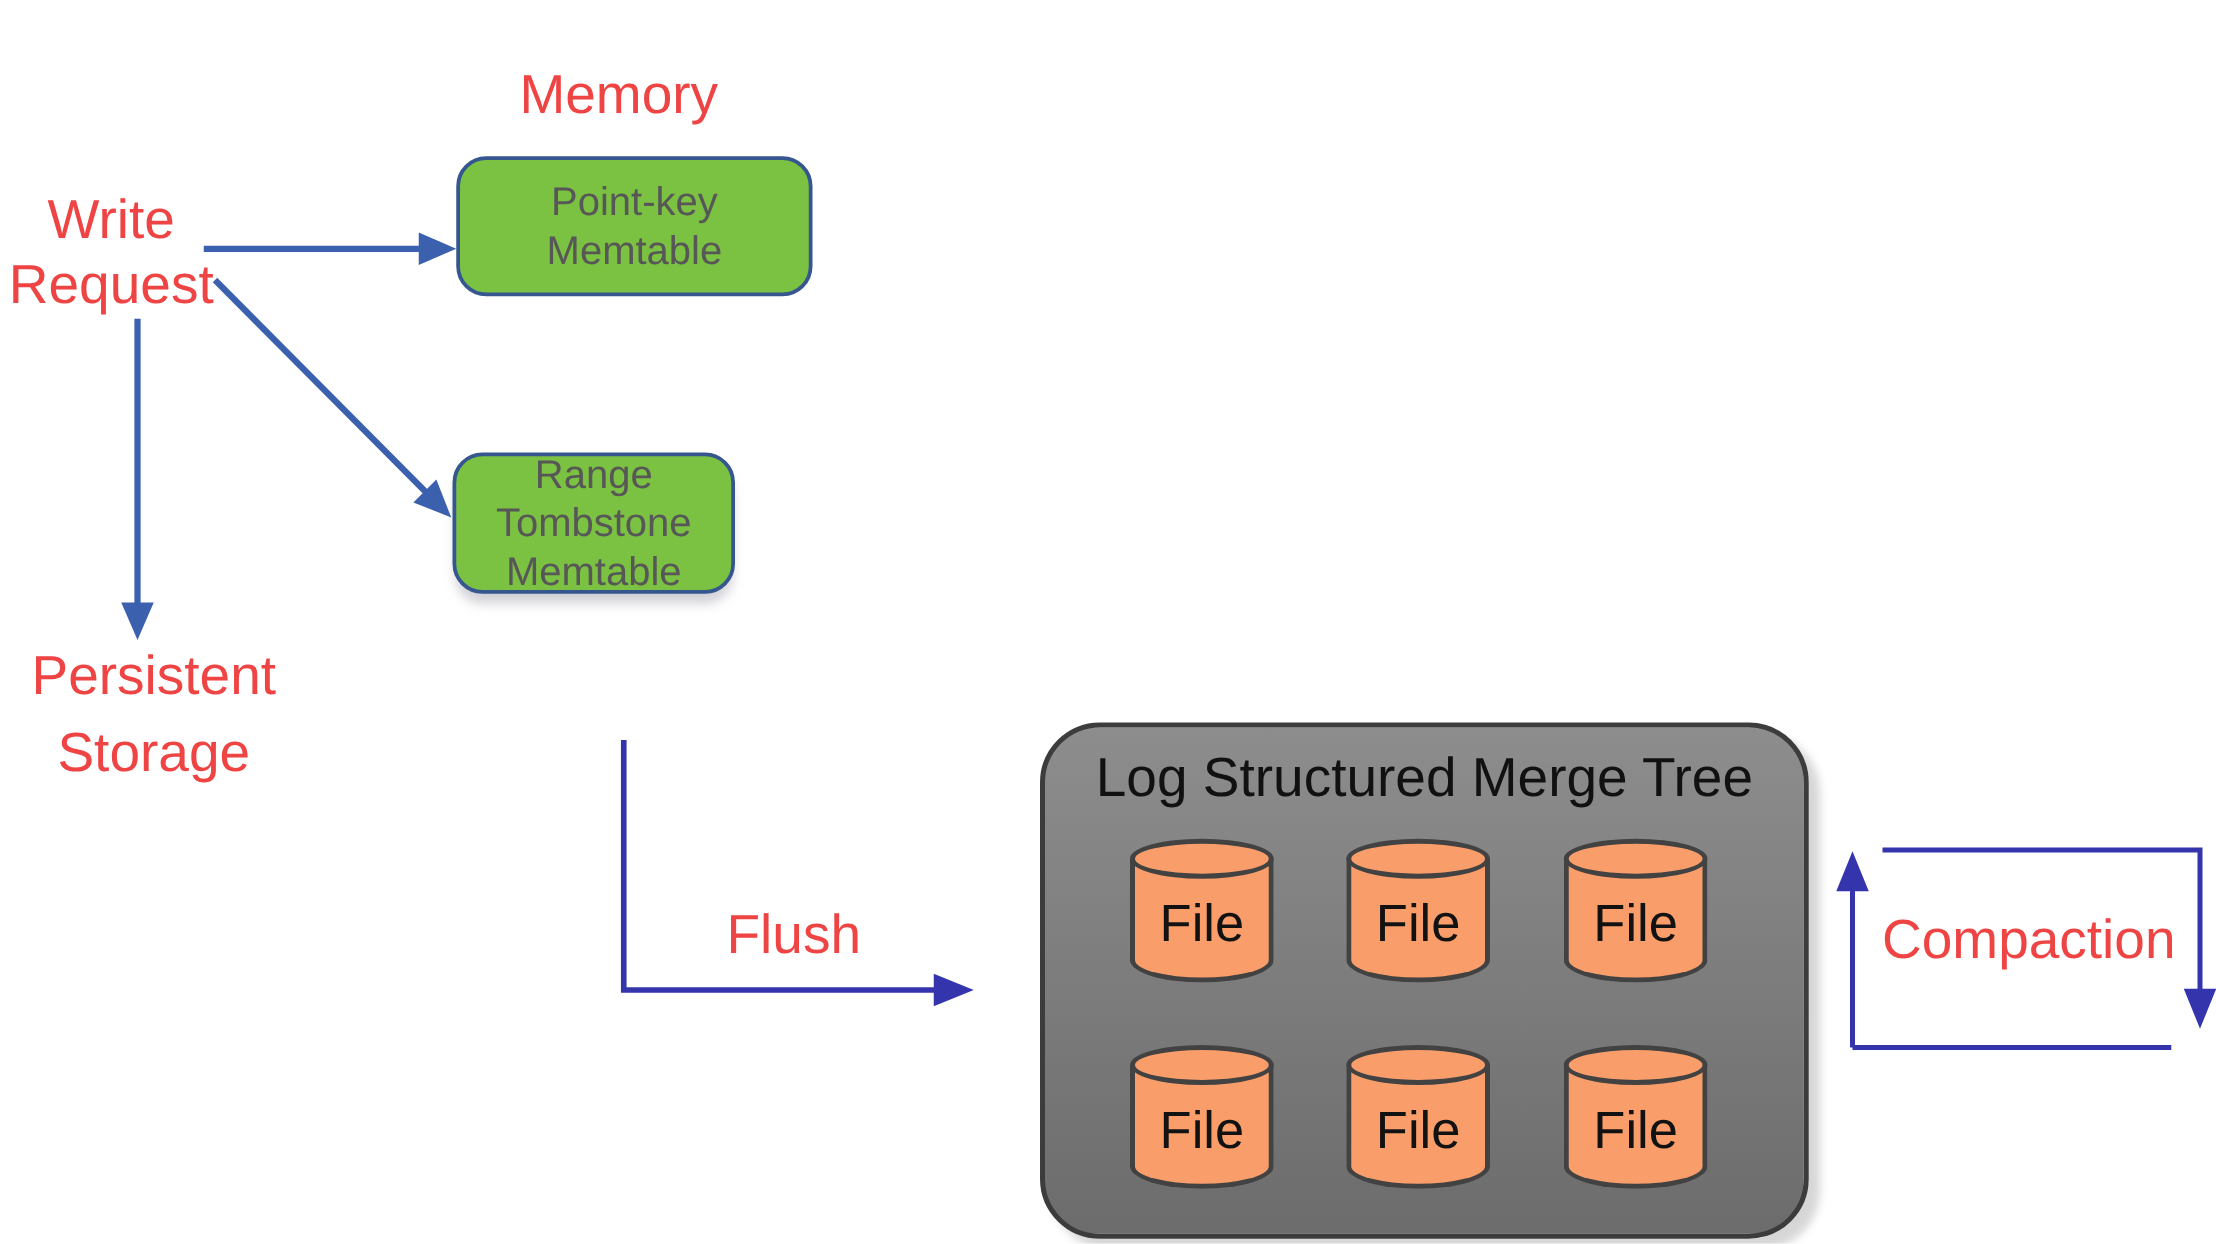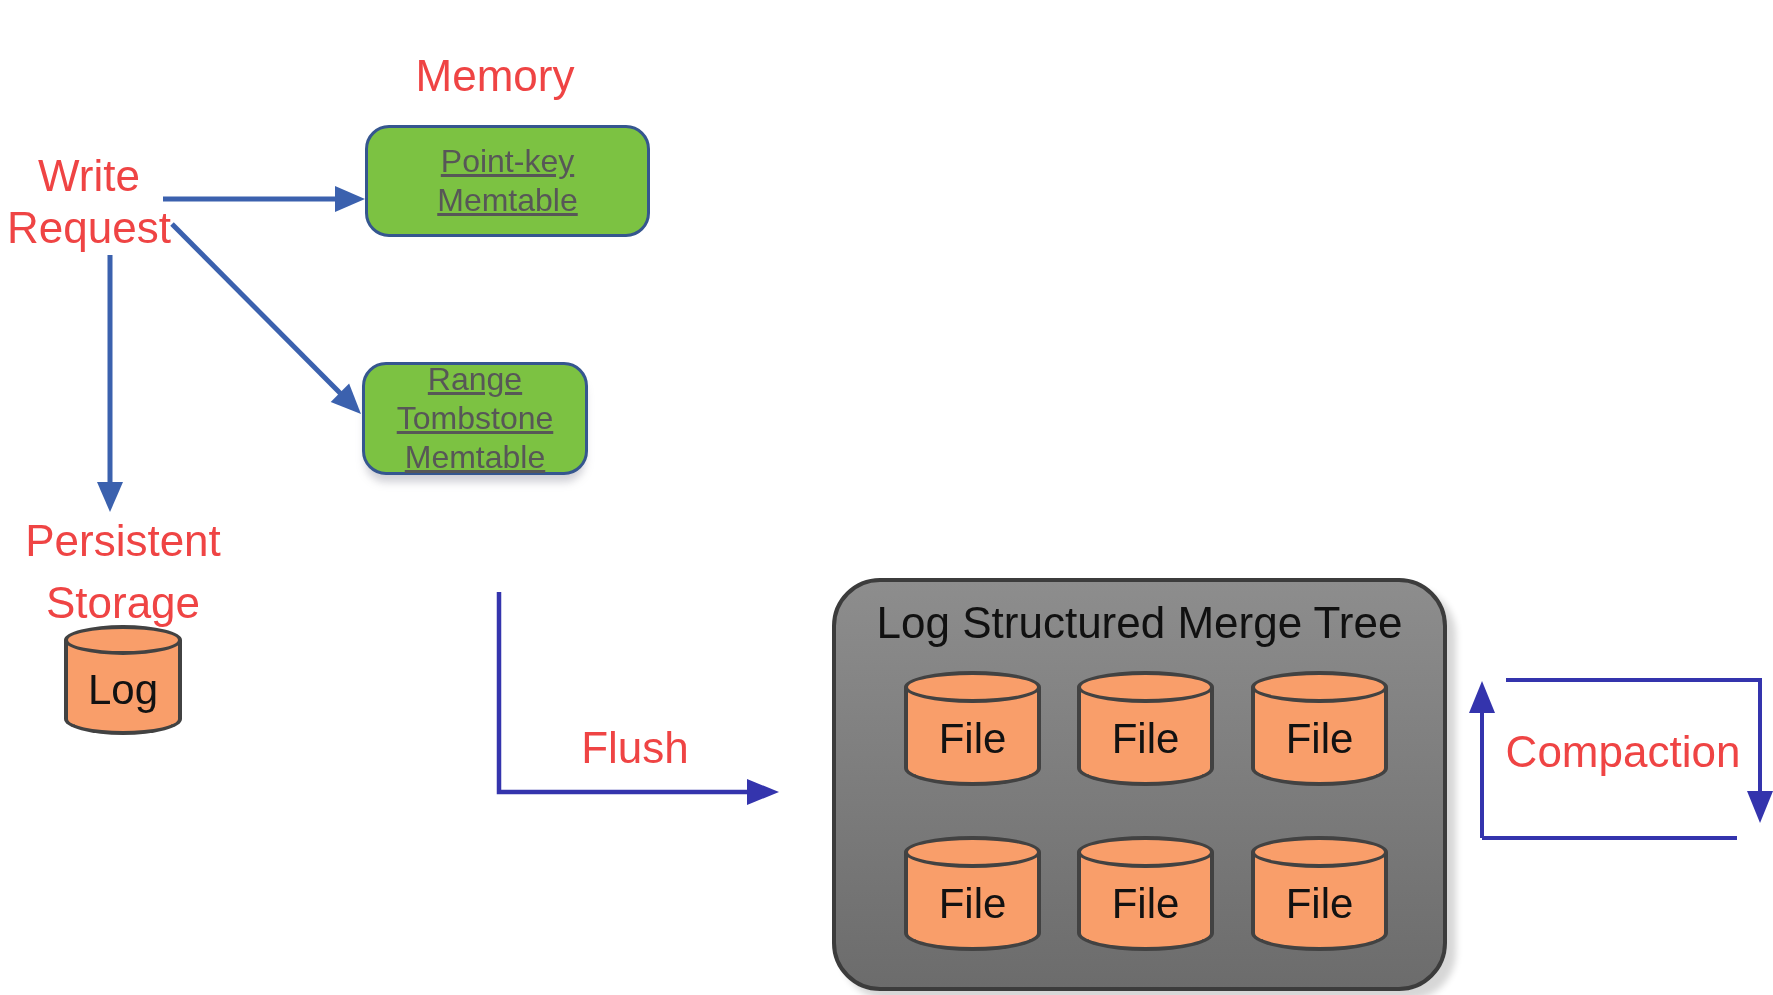--- a/index.html
+++ b/index.html
@@ -26,21 +26,20 @@
     border-radius:24px;
     box-sizing:border-box;
     display:flex; align-items:center; justify-content:center;
   }
   .memtable .mt-label {
     font-size:32px;
     color:#575757;
     text-align:center;
     line-height:1.22;
     white-space:pre-line;
-    text-decoration:underline;
   }
   #range-tombstone-memtable { box-shadow:0 10px 9px -3px rgba(130,130,145,.38); }
   
   #lsm-box {
     position:absolute;
     left:832px; top:578px; width:615px; height:413px;
     background:linear-gradient(#8d8d8d,#6c6c6c);
     border:4px solid #3c3c3c;
     border-radius:48px;
     box-sizing:border-box;
@@ -72,21 +71,21 @@
     border-radius:0 0 50% 50% / 0 0 18px 18px;
     box-sizing:border-box;
     z-index:1;
     display:flex; align-items:center; justify-content:center;
   }
   .cyl-label {
     font-size:42px;
     color:#121212;
     padding-top:8px;
   }
-  .file-cyl { width:137px; height:115px; }
+  .file-cyl { width:115px; height:115px; }
   #log-cylinder { left:64px; top:625px; width:118px; height:110px; }
   #log-cylinder .cyl-top { height:30px; }
   #log-cylinder .cyl-body { top:15px; border-radius:0 0 50% 50% / 0 0 16px 16px; }
   
   #arrow-layer {
     position:absolute; left:0; top:0;
     width:1773px; height:995px;
     pointer-events:none;
   }
 </style>
@@ -110,26 +109,20 @@
   <div class="memtable" id="point-key-memtable" style="left:365px; top:125px; width:285px; height:112px;">
     <div class="mt-label">Point-key
 Memtable</div>
   </div>
 
   <div class="memtable" id="range-tombstone-memtable" style="left:362px; top:362px; width:226px; height:113px;">
     <div class="mt-label">Range Tombstone
 Memtable</div>
   </div>
 
-  <div class="cylinder" id="log-cylinder">
-    <div class="cyl-body">
-      <span class="cyl-label">Log</span>
-    </div>
-    <div class="cyl-top"></div>
-  </div>
 
   <div id="lsm-box">
     <div id="lsm-title">Log Structured Merge Tree</div>
 
     <div class="cylinder file-cyl" style="left:68px; top:89px;">
       <div class="cyl-body">
         <span class="cyl-label">File</span>
       </div>
       <div class="cyl-top"></div>
     </div>

